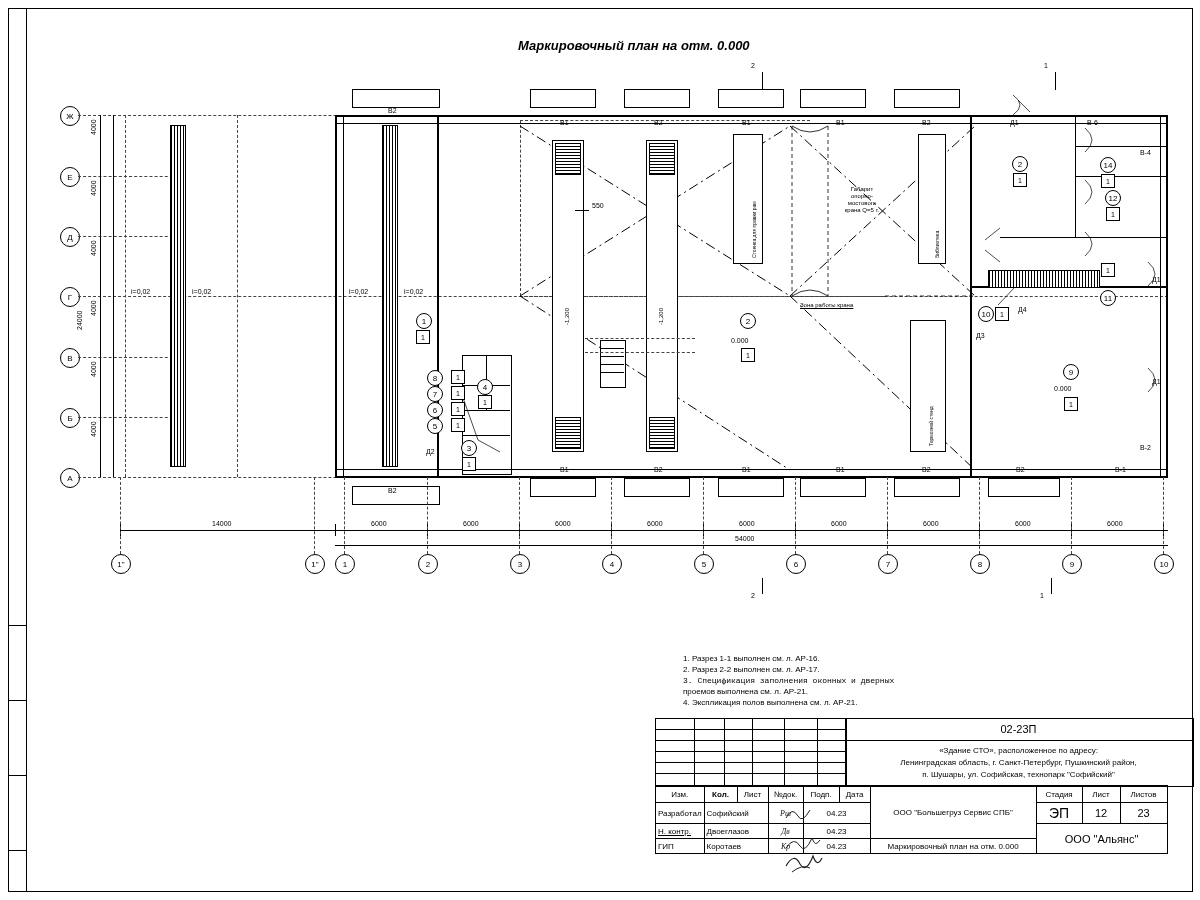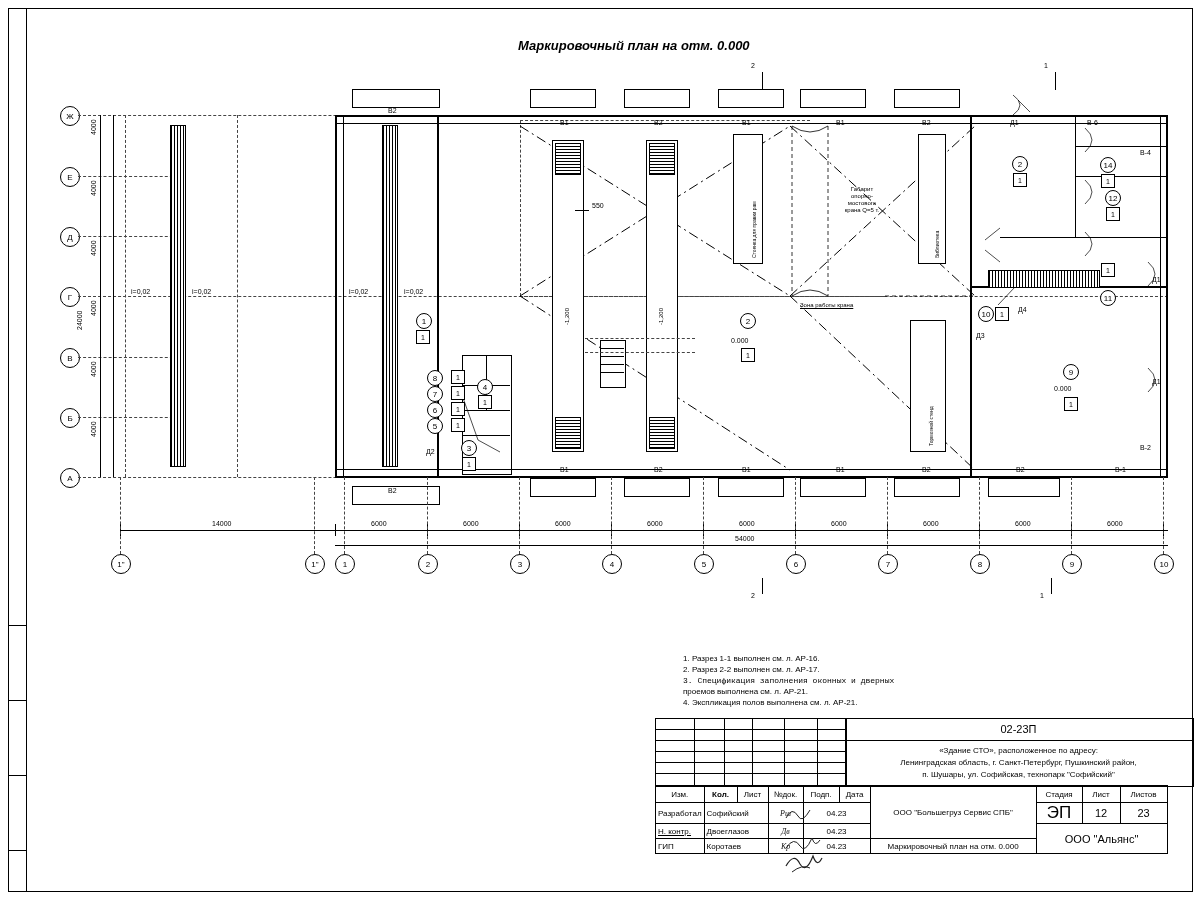--- a/index.html
+++ b/index.html
@@ -349,21 +349,21 @@
       <td class="ctr" style="width:161px;" rowspan="3">ООО "Большегруз Сервис СПБ"</td>
       <td class="ctr" style="width:41px;height:16px;">Стадия</td>
       <td class="ctr" style="width:33px;">Лист</td>
       <td class="ctr" style="width:42px;">Листов</td>
     </tr>
     <tr>
       <td style="height:20px;">Разработал</td>
       <td colspan="2">Софийский</td>
       <td class="ctr sig">Рш</td>
       <td class="ctr" colspan="2">04.23</td>
-      <td class="ctr" style="font-size:17px;text-align:center;">ЭП</td>
+      <td class="ctr" style="font-size:14px;text-align:center;">ЭП</td>
       <td class="ctr" style="font-size:11px;">12</td>
       <td class="ctr" style="font-size:11px;">23</td>
     </tr>
     <tr>
       <td style="height:14px;text-decoration:underline;">Н. контр.</td>
       <td colspan="2">Двоеглазов</td>
       <td class="ctr sig">Дв</td>
       <td class="ctr" colspan="2">04.23</td>
       <td class="ctr" colspan="3" rowspan="2" style="font-size:11px;">ООО "Альянс"</td>
     </tr>

